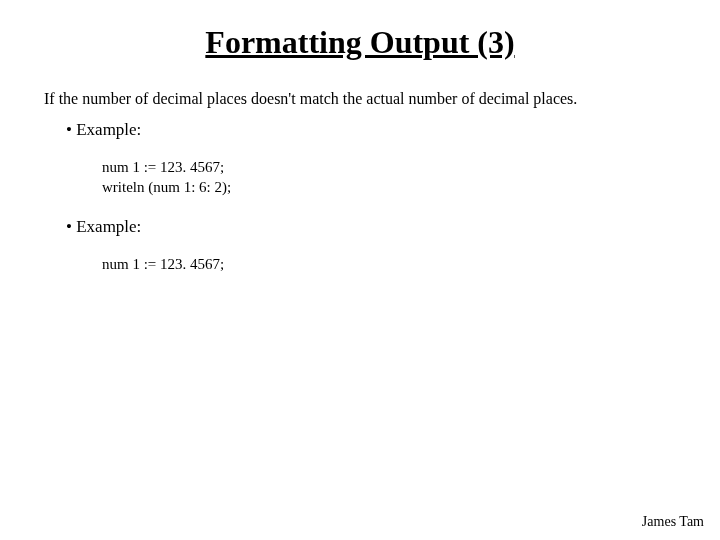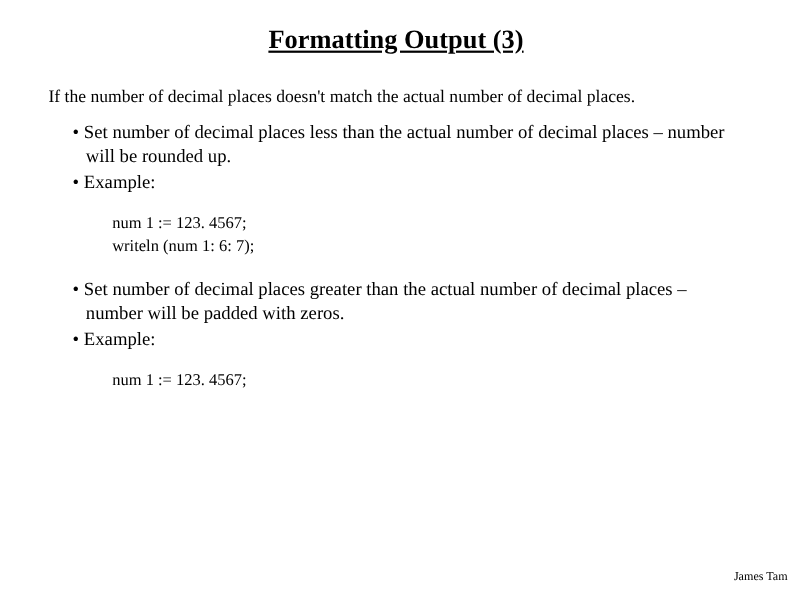--- a/index.html
+++ b/index.html
@@ -7,21 +7,21 @@
       width: 720px;
       height: 540px;
       background: #fff;
       font-family: "Times New Roman", Times, serif;
       color: #000;
       position: relative;
       padding: 24px 44px 0 44px;
     }
     .title {
       text-align: center;
-      font-size: 24px;
+      font-size: 32px;
       font-weight: bold;
       text-decoration: underline;
       margin-bottom: 28px;
     }
     .intro {
       font-size: 16px;
       line-height: 1.25;
       margin-bottom: 10px;
     }
     ul.bullets {
@@ -41,42 +41,40 @@
     .code-block {
       padding-left: 58px;
       font-size: 15px;
       line-height: 1.35;
       margin-top: 16px;
       margin-bottom: 18px;
     }
     .code-block div { white-space: pre; }
     .footer {
       position: absolute;
-      right: 4px;
+      right: 16px;
       bottom: 10px;
-      font-size: 11px;
+      font-size: 14px;
     }
   </style>
 </head>
 <body>
 
 <div class="title">Formatting Output (3)</div>
 
 <div class="intro">If the number of decimal places doesn't match the actual number of decimal places.</div>
 
 <ul class="bullets">
-  <li>Set number of decimal places less than the actual number of decimal places – number will be rounded up.</li>
   <li>Example:</li>
 </ul>
 <div class="code-block">
   <div>num 1 := 123. 4567;</div>
-  <div>writeln (num 1: 6: 7);</div>
+  <div>writeln (num 1: 6: 2);</div>
 </div>
 
 <ul class="bullets">
-  <li>Set number of decimal places greater than the actual number of decimal places – number will be padded with zeros.</li>
   <li>Example:</li>
 </ul>
 <div class="code-block">
   <div>num 1 := 123. 4567;</div>
 </div>
 
 <div class="footer">James Tam</div>
 
 </body></html>

